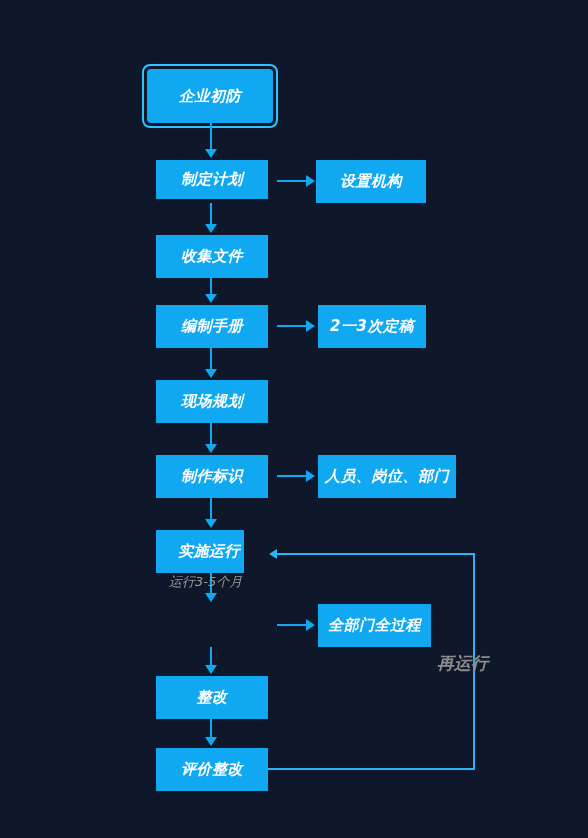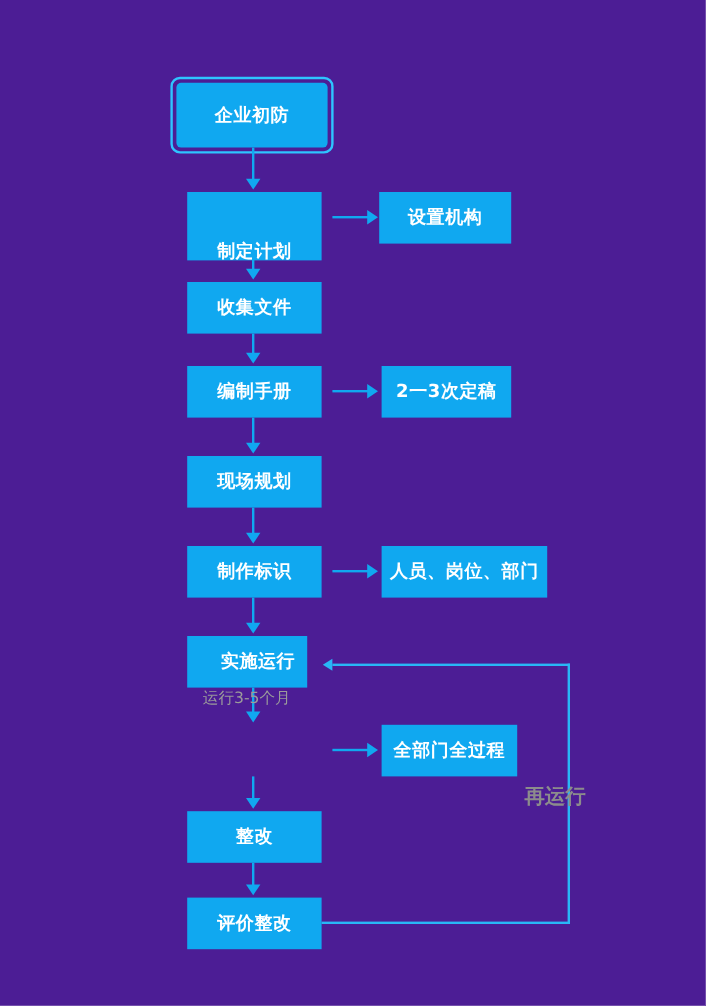--- a/index.html
+++ b/index.html
@@ -10,21 +10,22 @@
     width: 588px;
     height: 838px;
     background: #f5f5f5;
     font-family: "DejaVu Sans", "Liberation Sans", sans-serif;
     overflow: hidden;
   }
   #flowchart {
     position: relative;
     width: 588px;
     height: 838px;
-    background: #4c1d95;
+    background: #0f172a;
+    font-style: italic;
   }
 
   
   .node {
     position: absolute;
     box-sizing: border-box;
     display: flex;
     align-items: center;
     justify-content: center;
     background: #10a8f0;
@@ -111,41 +112,41 @@
 <div id="flowchart">
 
   <div class="start-ring" style="left:142px; top:64px; width:136px; height:64px;"></div>
   <div class="node start" style="left:147px; top:69px; width:126px; height:54px;">
     <span>企业初防</span>
   </div>
 
   <div class="vline" style="left:210px; top:123px; height:28px;"></div>
   <div class="arrow-down" style="left:205px; top:149px;"></div>
 
-  <div class="node" style="left:156px; top:160px; width:112px; height:57px;align-items:flex-end;">
+  <div class="node" style="left:156px; top:160px; width:112px; height:39px;">
     <span>制定计划</span>
   </div>
 
   <div class="node" style="left:156px; top:235px; width:112px; height:43px;">
     <span>收集文件</span>
   </div>
 
   <div class="node" style="left:156px; top:380px; width:112px; height:43px;">
     <span>现场规划</span>
   </div>
 
   <div class="node" style="left:156px; top:305px; width:112px; height:43px;">
     <span>编制手册</span>
   </div>
 
   <div class="node" style="left:156px; top:455px; width:112px; height:43px;align-items:center;">
     <span>制作标识</span>
   </div>
 
-  <div class="node" style="left:156px; top:530px; width:100px; height:43px;padding-left:18px;">
+  <div class="node" style="left:156px; top:530px; width:88px; height:43px;padding-left:18px;">
     <span>实施运行</span>
   </div>
 
 
   <div class="node" style="left:156px; top:676px; width:112px; height:43px;justify-content:center;">
     <span>整改</span>
   </div>
 
   <div class="node" style="left:156px; top:748px; width:112px; height:43px;">
     <span>评价整改</span>

